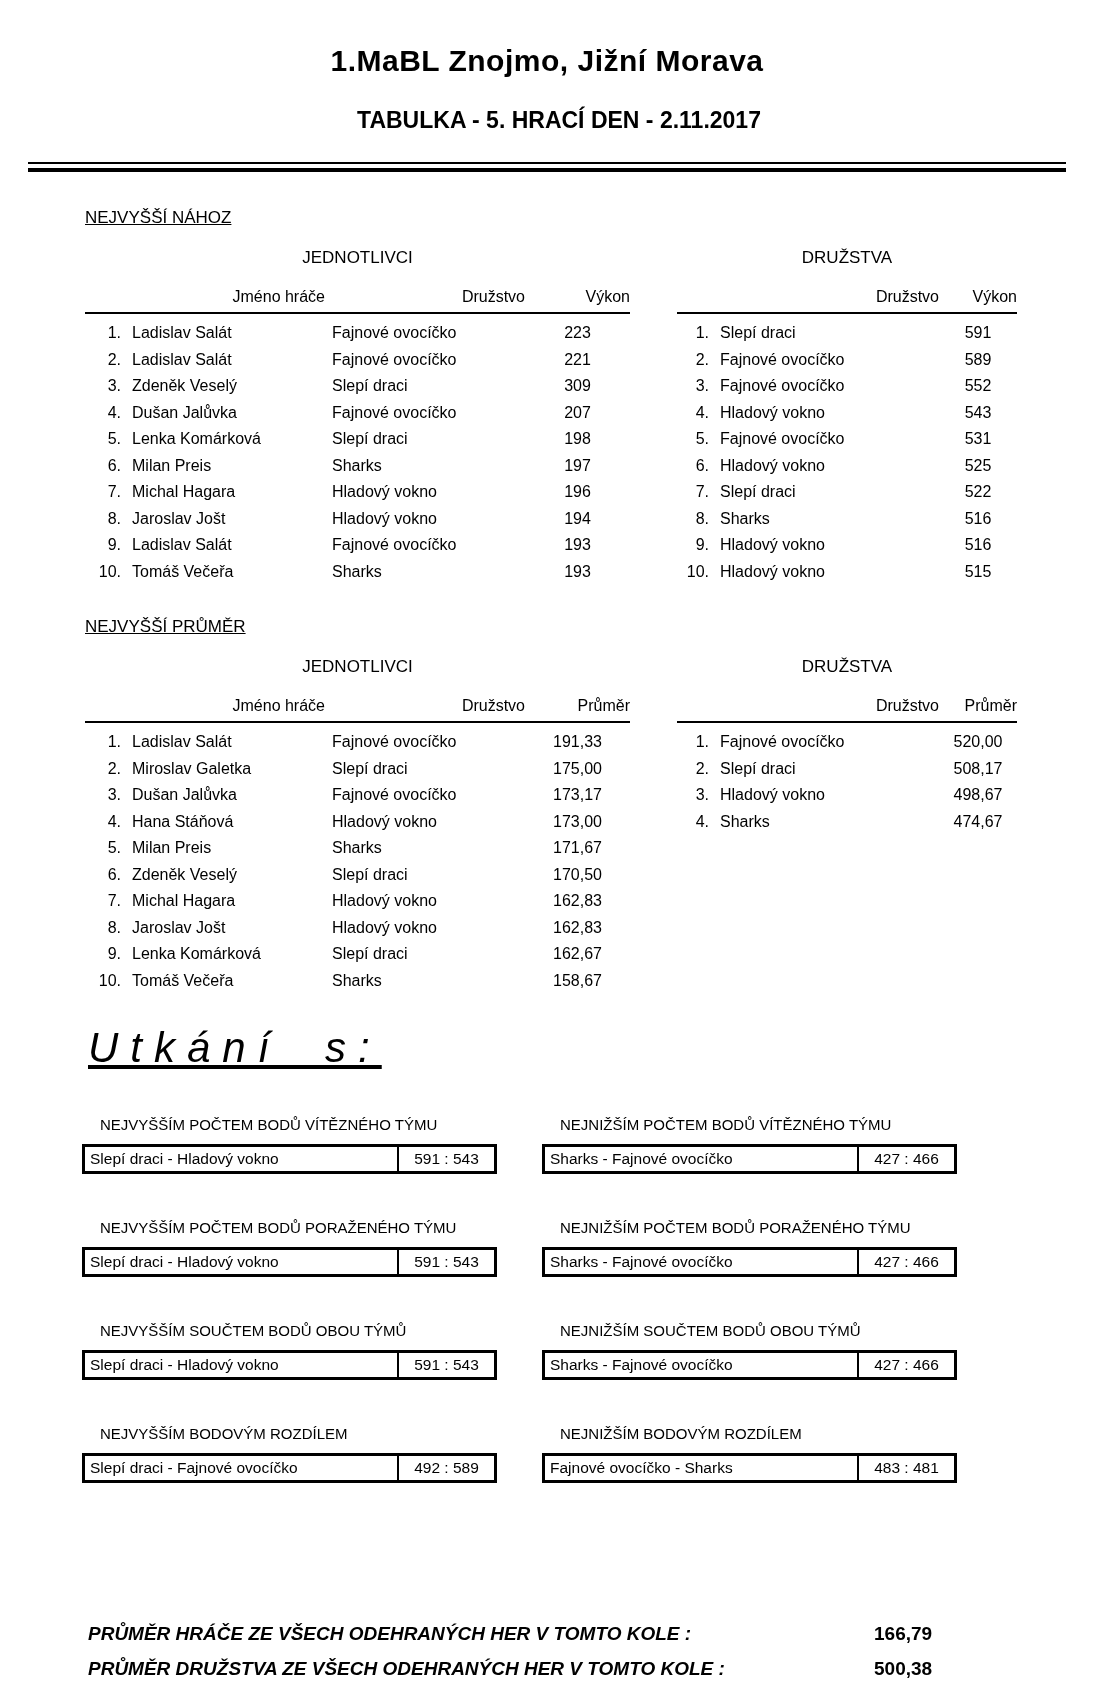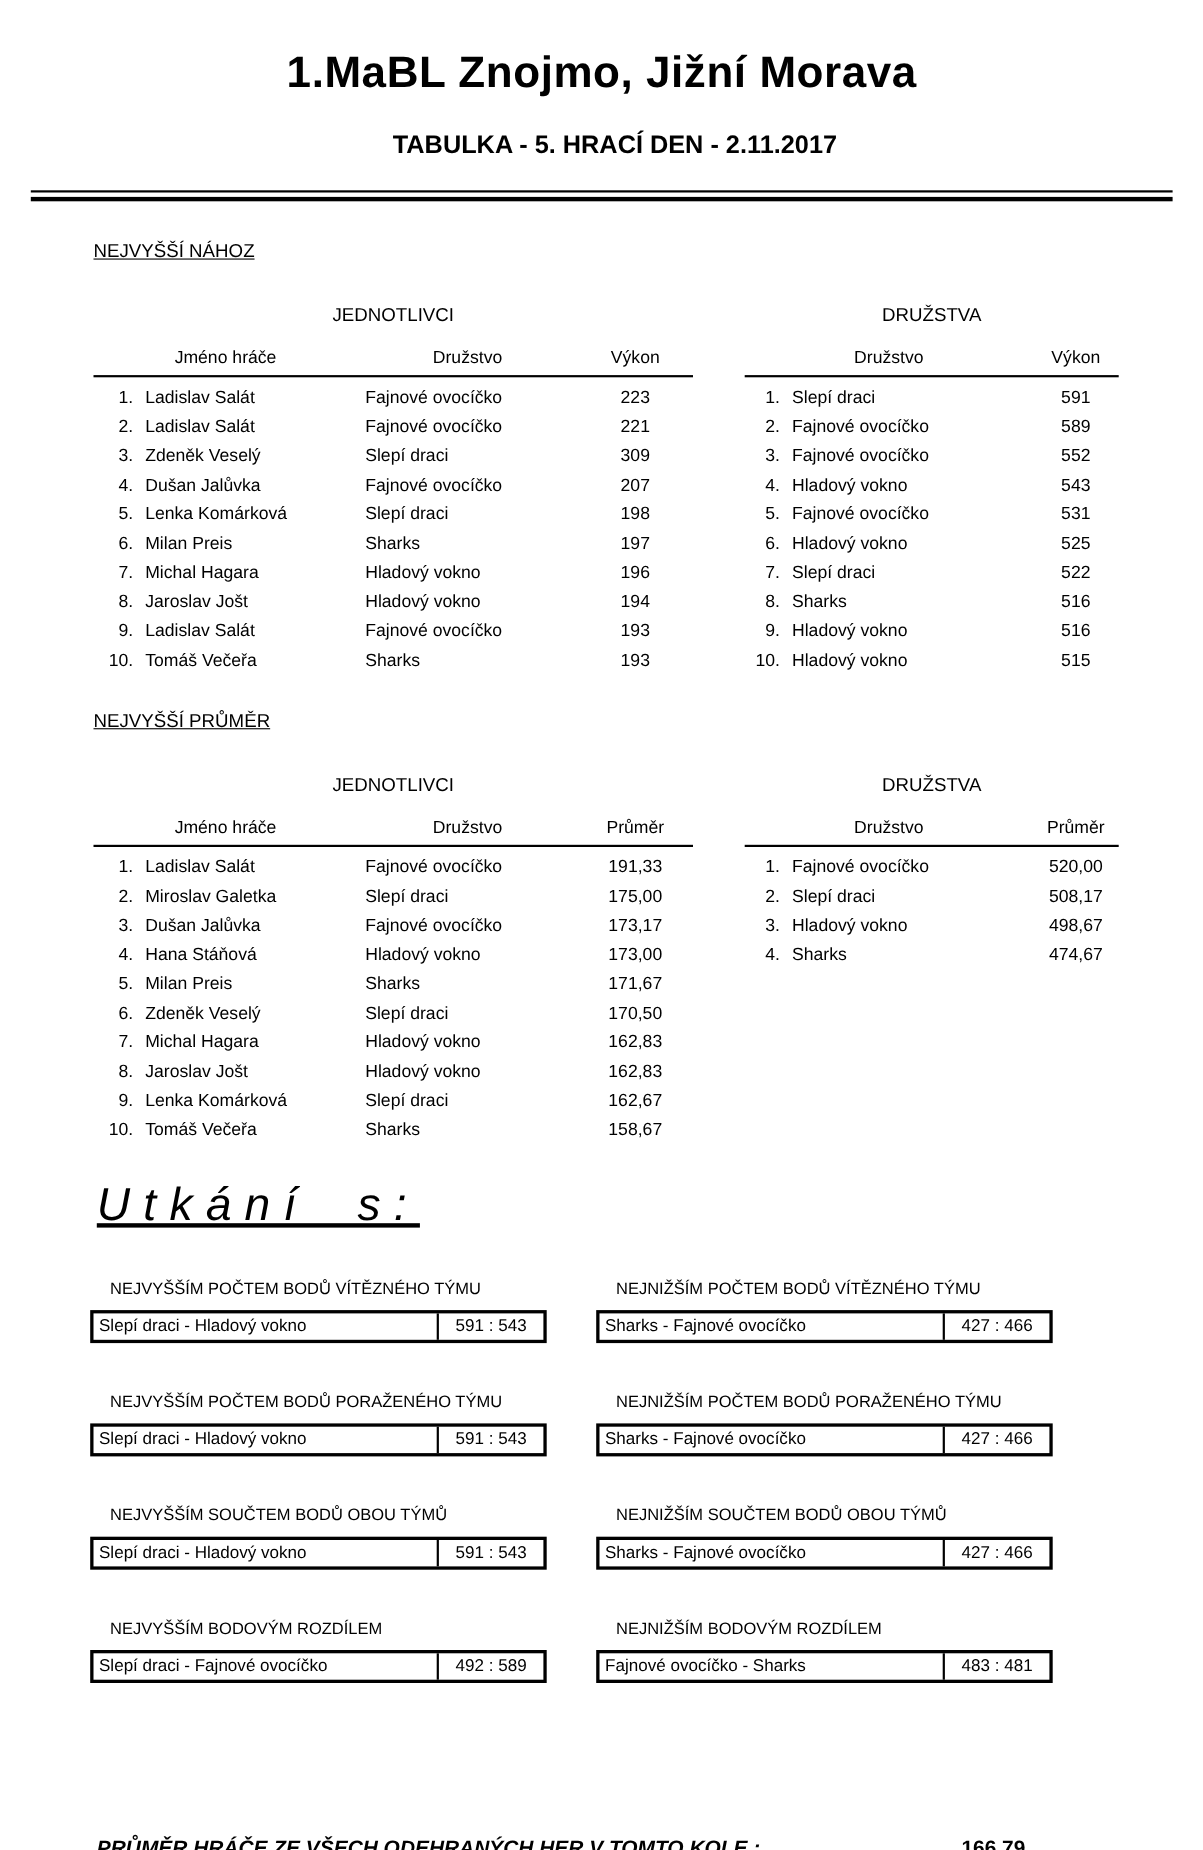--- a/index.html
+++ b/index.html
@@ -15,21 +15,21 @@
     margin: 0 auto;
     background: #fff;
     padding-top: 44px;
     overflow: hidden;
     position: relative;
   }
 
   
   .title {
     text-align: center;
-    font-size: 40px;
+    font-size: 30px;
     font-weight: 700;
     line-height: 1.1;
     letter-spacing: 0.5px;
   }
   .subtitle {
     text-align: center;
     font-size: 23px;
     font-weight: 700;
     margin-top: 30px;
     padding-left: 24px;
@@ -40,35 +40,35 @@
 
   
   .stat-section { margin-top: 36px; }
   .stat-section.second { margin-top: 32px; }
   .section-heading {
     font-size: 17px;
     font-weight: 400;
     text-decoration: underline;
     margin-left: 85px;
   }
-  .tables-row { display: flex; margin-left: 85px; margin-top: 38px; }
+  .tables-row { display: flex; margin-left: 85px; margin-top: 20px; }
   .table-title { text-align: center; font-size: 17px; margin-bottom: 20px; }
 
   .tbl-ind { width: 545px; }
   .tbl-teams { width: 340px; margin-left: 47px; }
 
   .tbl-hdr {
     display: grid;
     border-bottom: 2px solid #000;
     padding-bottom: 6px;
     font-size: 16px;
   }
   .tbl-ind .tbl-hdr { grid-template-columns: 240px 200px 105px; }
   .tbl-teams .tbl-hdr { grid-template-columns: 262px 78px; }
-  .tbl-hdr > div { text-align: center; }
+  .tbl-hdr > div { text-align: right; }
 
   .tbl-row {
     display: grid;
     align-items: center;
     height: 26.5px;
     font-size: 16px;
   }
   .tbl-body { padding-top: 6px; }
   .tbl-ind .tbl-row { grid-template-columns: 40px 200px 200px 105px; }
   .tbl-teams .tbl-row { grid-template-columns: 36px 226px 78px; }

